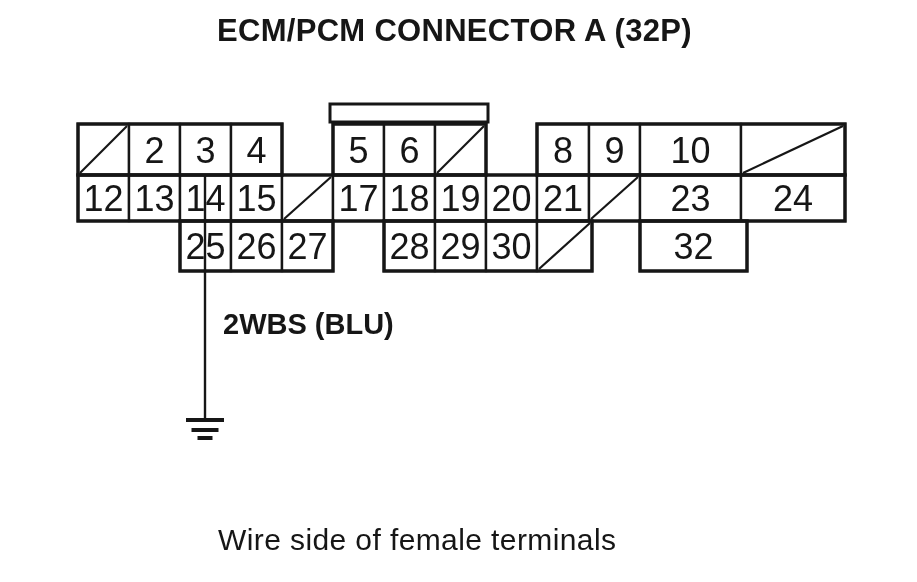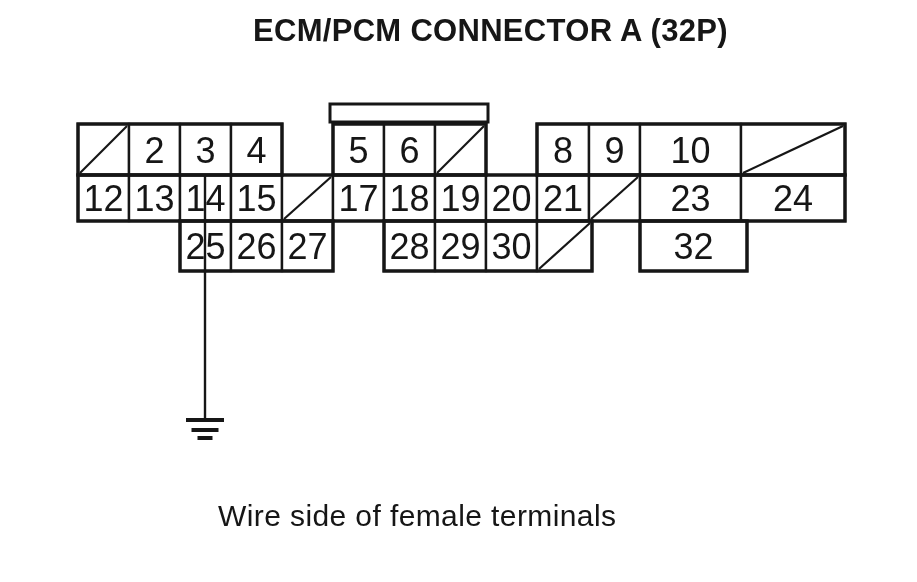--- a/index.html
+++ b/index.html
@@ -15,33 +15,32 @@
     background: #ffffff;
     color: #161616;
   }
   .title {
     position: absolute;
     left: 217px; top: 13px;
     font-size: 31px;
     font-weight: bold;
     letter-spacing: 0.3px;
     white-space: nowrap;
-    margin-left: 36px;
   }
   .wire-label {
     position: absolute;
     font-size: 29px;
     font-weight: bold;
     white-space: nowrap;
   }
   .wire-label.line1 { left: 223px; top: 308px; }
   .wire-label.line2 { left: 225px; top: 353px; }
   .caption {
     position: absolute;
-    left: 218px; top: 499px;
+    left: 218px; top: 523px;
     font-size: 30px;
     letter-spacing: 0.4px;
     white-space: nowrap;
   }
   #connector-svg {
     position: absolute;
     left: 0; top: 0;
   }
   .cell  { fill: #ffffff; stroke: #161616; stroke-width: 2.4; }
   .tab   { fill: #ffffff; stroke: #161616; stroke-width: 3; }
@@ -201,17 +200,18 @@
       <rect x="384" y="221" width="208" height="50" class="block"></rect>
       <rect x="640" y="221" width="107" height="50" class="block"></rect>
       <line x1="205" y1="176" x2="205" y2="418" class="wire"></line>
       <g>
         <line x1="186" y1="420" x2="224" y2="420" class="gbar"></line>
         <line x1="191.5" y1="430" x2="218.5" y2="430" class="gbar"></line>
         <line x1="197.5" y1="438" x2="212.5" y2="438" class="gbar"></line>
       </g>
     </svg>
 
+  <div class="wire-label line1">2WBS (BLU)</div>
 
 
   <div class="caption">Wire side of female terminals</div>
 
 </div>
 
 </body></html>

